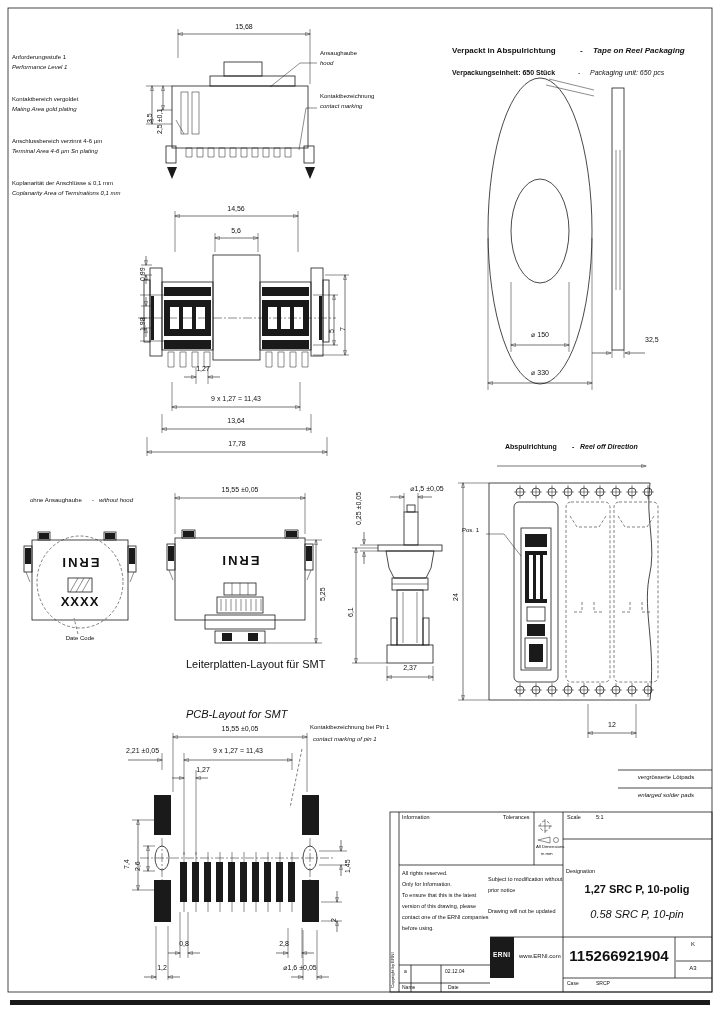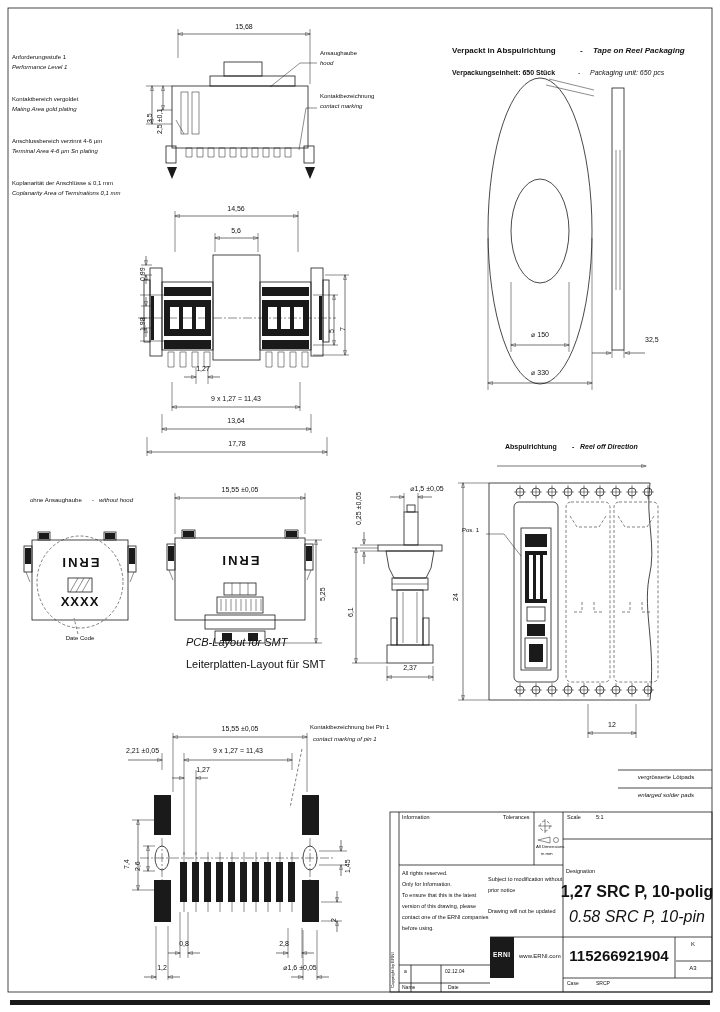--- a/index.html
+++ b/index.html
@@ -8,21 +8,21 @@
   svg.lw{position:absolute;left:0;top:0;}
   .lw line,.lw rect,.lw path,.lw ellipse,.lw circle,.lw polyline,.lw polygon{stroke:#1a1a1a;stroke-width:.8;fill:none;}
   .lw .thin{stroke-width:.5;}
   .lw .dm{stroke-width:.6;}
   .lw .f{fill:#1a1a1a;stroke:none;}
   .lw .w{fill:#ffffff;stroke:none;}
   .lw .dsh{stroke-dasharray:3 2;stroke-width:.55;}
   .lw .cl{stroke-dasharray:9 2 2 2;stroke-width:.5;}
   .t{position:absolute;font-size:6px;line-height:1.15;white-space:nowrap;color:#111;}
   .s4{font-size:4.3px;} .s5{font-size:5px;} .s55{font-size:5.5px;} .s7{font-size:7px;} .s8{font-size:8px;}
-  .s9{font-size:11px;} .s11{font-size:16px;} .s15{font-size:15px;}
+  .s9{font-size:11px;} .s11{font-size:11px;} .s15{font-size:15px;}
   .i{font-style:italic;} .b{font-weight:bold;}
   .c{transform:translateX(-50%);}
   .r{transform:rotate(-90deg);transform-origin:0 0;}
   .flip{transform:translate(-50%,-50%) rotate(180deg);font-weight:bold;font-size:13px;letter-spacing:2px;}
   .xxxx{transform:translateX(-50%);font-weight:bold;font-size:13px;letter-spacing:1px;}
   .logo{color:#fff;font-weight:bold;font-size:6.5px;letter-spacing:.5px;}
 </style>
 </head>
 <body>
 
@@ -395,21 +395,21 @@
 <span class="t c" style="left:80px;top:635px">Date Code</span>
 <span class="t s7 c" style="left:240px;top:486px">15,55 ±0,05</span>
 <span class="t flip" style="left:240px;top:560px">ERNI</span>
 <span class="t s7 r" style="left:319px;top:601px">5,25</span>
 <span class="t s7 c" style="left:427px;top:485px">⌀1,5 ±0,05</span>
 <span class="t s7 r" style="left:355px;top:525px">0,25 ±0,05</span>
 <span class="t s7 r" style="left:347px;top:617px">6,1</span>
 <span class="t s7 c" style="left:410px;top:664px">2,37</span>
 
 <span class="t s9" style="left:186px;top:658px">Leiterplatten-Layout für SMT</span>
-<span class="t s9 i" style="left:186px;top:636px">PCB-Layout for SMT</span>
+<span class="t s9 i" style="left:186px;top:708px">PCB-Layout for SMT</span>
 <span class="t s7 c" style="left:240px;top:725px">15,55 ±0,05</span>
 <span class="t" style="left:310px;top:724px">Kontaktbezeichnung bei Pin 1</span>
 <span class="t i" style="left:313px;top:736px">contact marking of pin 1</span>
 <span class="t s7" style="left:126px;top:747px">2,21 ±0,05</span>
 <span class="t s7 c" style="left:238px;top:747px">9 x 1,27 = 11,43</span>
 <span class="t s7 c" style="left:203px;top:766px">1,27</span>
 <span class="t s7 r" style="left:123px;top:869px">7,4</span>
 <span class="t s7 r" style="left:134px;top:871px">2,6</span>
 <span class="t s7 r" style="left:344px;top:873px">1,45</span>
 <span class="t s7 r" style="left:330px;top:922px">2</span>

